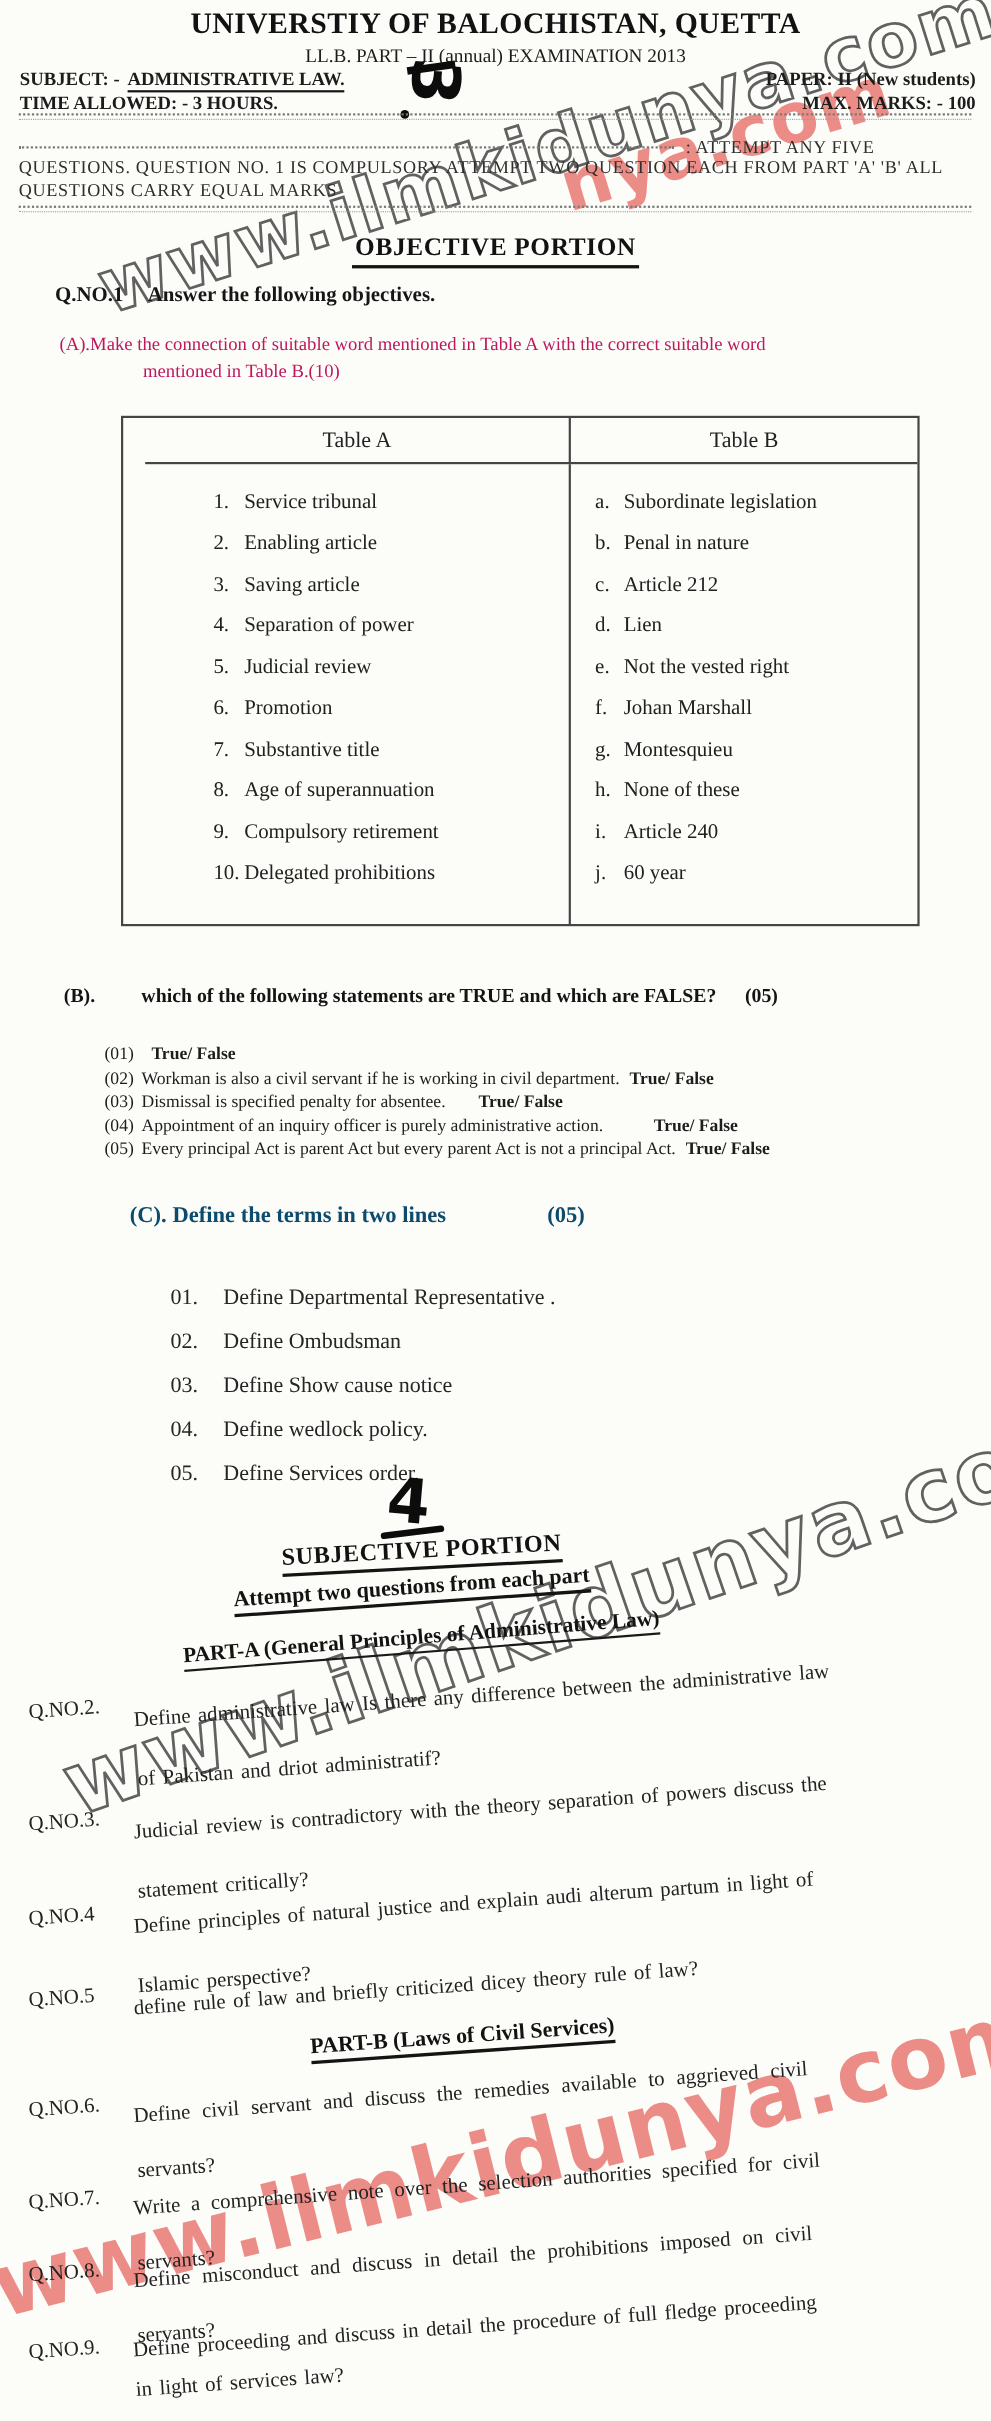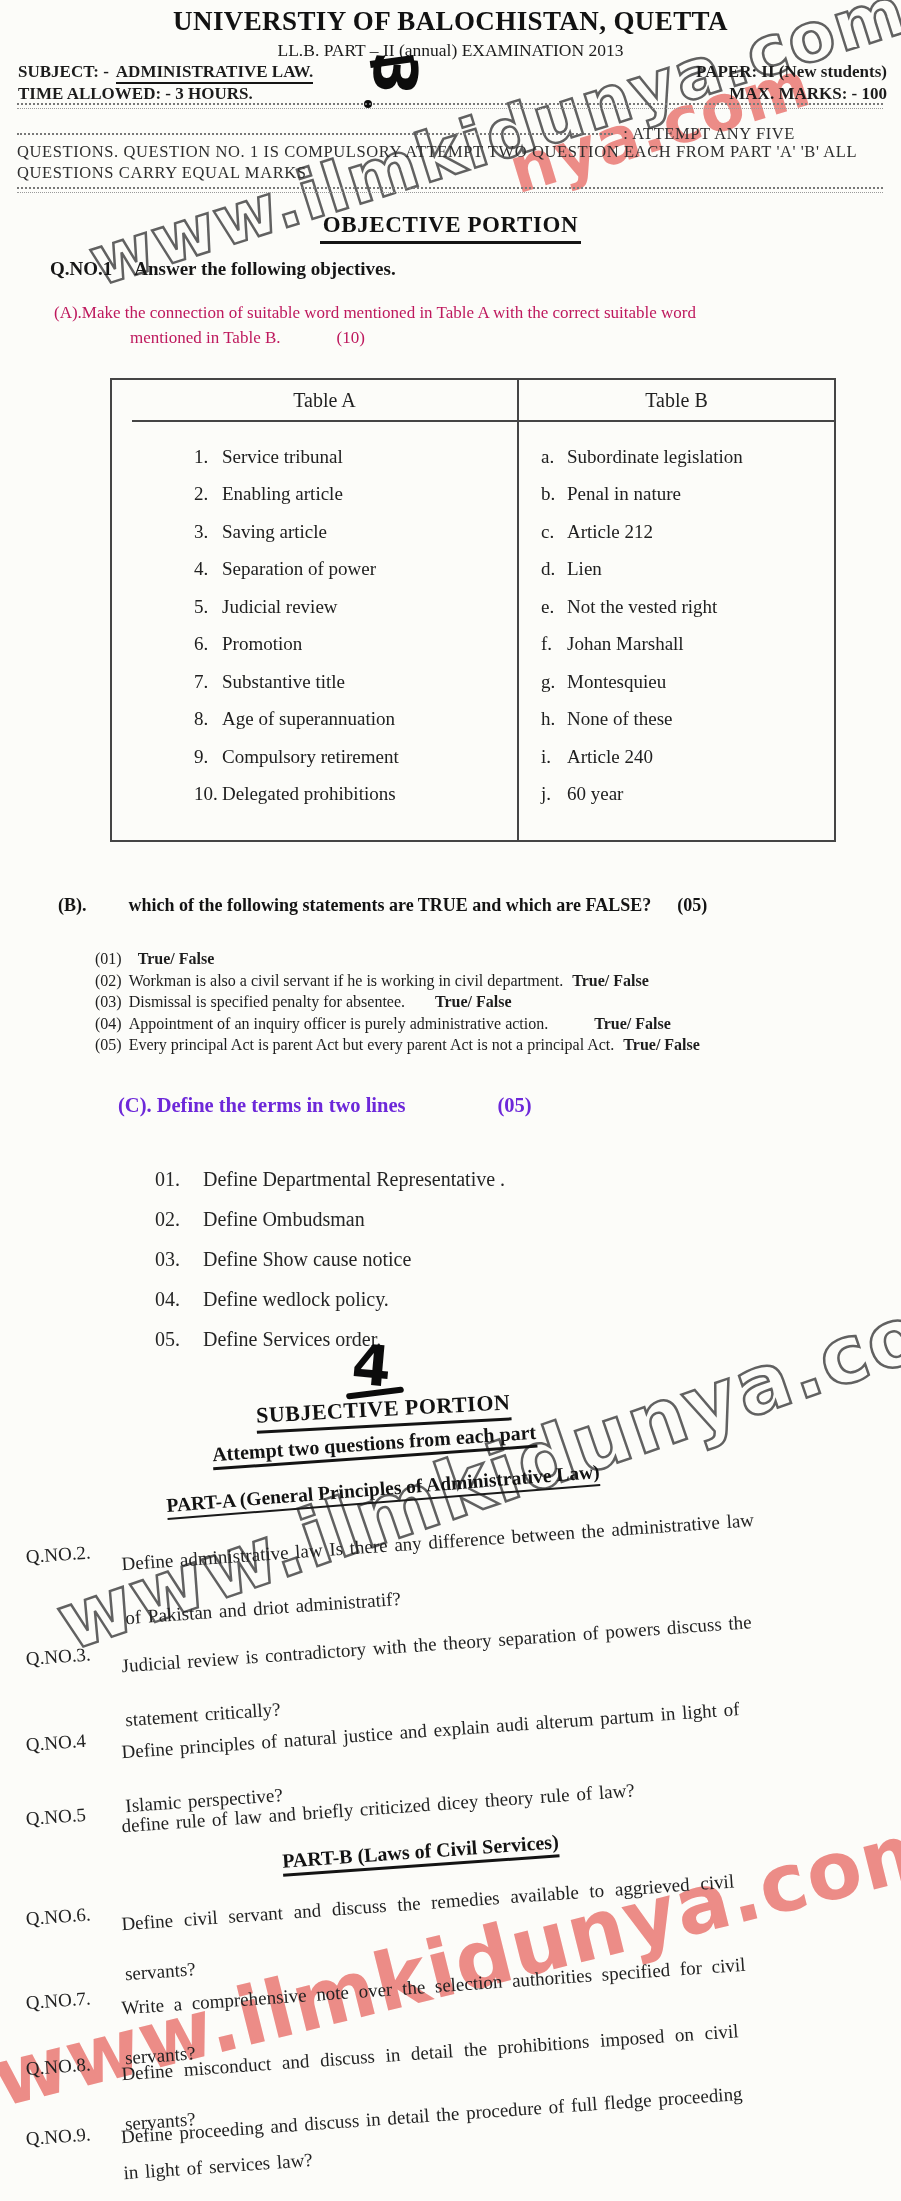--- a/index.html
+++ b/index.html
@@ -41,21 +41,21 @@
   .dots-b2{top:192px;left:17px;width:866px;border-top:1px dotted #9a9a9a;}
 
   
   .obj-heading{top:212px;left:0;width:100%;text-align:center;}
   .obj-heading span{display:inline-block;font-size:23px;font-weight:bold;letter-spacing:.6px;border-bottom:3px solid #141414;padding:0 3px 3px;color:#121212;}
   .q1-line{top:258px;left:50px;font-size:19px;font-weight:bold;display:flex;color:#161616;}
   .q1-line .lbl{margin-right:22px;}
 
   .pa-heading{top:302px;left:54px;width:800px;font-size:17px;font-weight:normal;line-height:22px;color:#be185d;}
   .pa-heading .l2{margin-left:76px;margin-top:3px;}
-  .pa-heading .marks{margin-left:56px;}
+  .pa-heading .marks{}
 
   
   .match-table{left:110px;top:378px;width:702px;height:460px;border:2px solid #454545;padding-left:20px;}
   .mt-head{display:flex;height:40px;border-bottom:2px solid #454545;}
   .mt-head div{display:flex;align-items:center;justify-content:center;font-size:20px;color:#222;}
   .mt-ca{width:385px;}
   .mt-cb{flex:1;border-left:2px solid #454545;}
   .mt-body{display:flex;height:418px;}
   .mt-col{padding-top:16px;}
   .mt-col.a{width:385px;}
@@ -71,21 +71,21 @@
   .secb-heading .h{margin-left:42px;}
   .secb-heading .marks{margin-left:26px;}
   .stmts{top:948px;left:95px;}
   .stmt{display:flex;white-space:nowrap;font-size:16px;line-height:21.5px;color:#1d1d1d;}
   .stmt .no{margin-right:7px;}
   .stmt .tf{font-weight:bold;margin-left:9px;}
   .stmt:nth-child(3) .tf{margin-left:30px;}
   .stmt:nth-child(4) .tf{margin-left:46px;}
 
   
-  .secc-heading{top:1094px;left:118px;display:flex;font-size:20.5px;font-weight:bold;color:#6d28d9;}
+  .secc-heading{top:1094px;left:118px;display:flex;font-size:20.5px;font-weight:bold;color:#0c4a6e;}
   .secc-heading .marks{margin-left:92px;}
   .defs{top:1168px;left:155px;}
   .def-item{display:flex;font-size:20px;margin-bottom:17px;color:#252525;}
   .def-item .no{width:36px;margin-right:12px;}
 
   
   .subj-heading{top:1396px;left:256px;transform:rotate(-3deg);}
   .subj-heading span{display:inline-block;font-size:22px;font-weight:bold;letter-spacing:.5px;border-bottom:3.5px solid #141414;padding-bottom:2px;color:#121212;}
   .subj-sub{top:1432px;left:212px;transform:rotate(-4deg);}
   .subj-sub span{display:inline-block;font-size:20px;font-weight:bold;border-bottom:3px solid #141414;padding-bottom:1px;color:#131313;}

